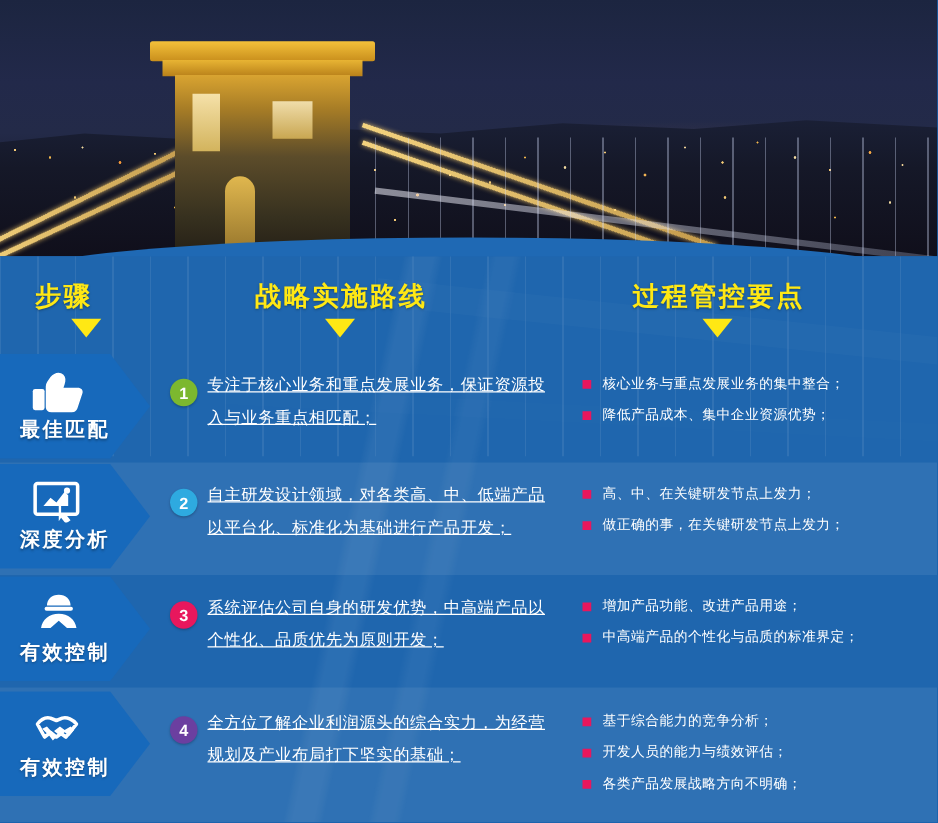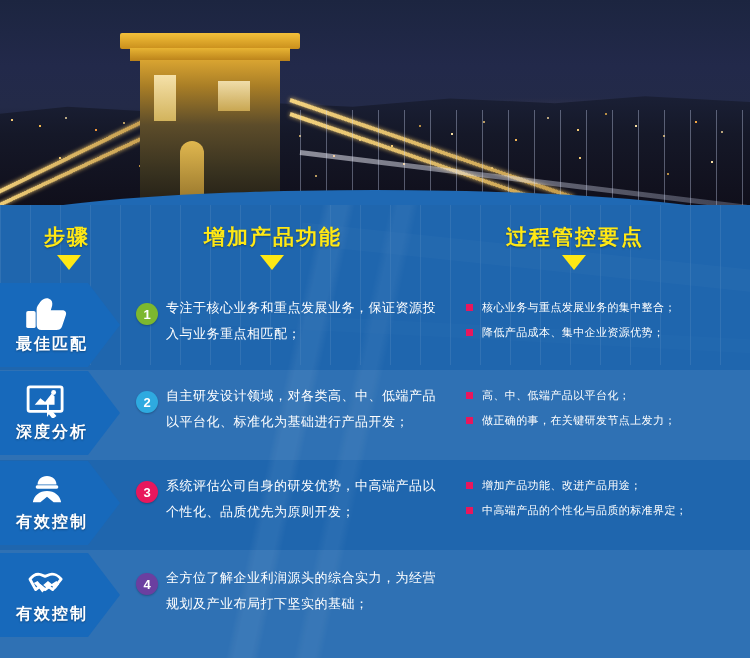--- a/index.html
+++ b/index.html
@@ -164,21 +164,21 @@
   .heads { position: absolute; left: 0; top: 0; width: 750px; height: 80px; }
   .head {
     position: absolute;
     color: #ffe814;
     font-size: 21px;
     font-weight: bold;
     letter-spacing: 2px;
     text-shadow: 0 1px 2px rgba(0,0,0,.35);
     white-space: nowrap;
   }
-  .head-step { left: 44px; top: 18px; }
+  .head-step { left: 28px; top: 18px; }
   .head-route { left: 204px; top: 18px; }
   .head-ctrl { left: 506px; top: 18px; }
   .tri {
     position: absolute;
     width: 0; height: 0;
     border-left: 12px solid transparent;
     border-right: 12px solid transparent;
     border-top: 15px solid #ffe814;
   }
   .tri-step { left: 57px; top: 50px; }
@@ -226,20 +226,21 @@
     display: flex; align-items: center; justify-content: center;
     box-shadow: 0 1px 2px rgba(0,0,0,.25);
   }
   .mid {
     position: absolute; left: 166px; top: 12px;
     width: 280px;
     color: #ffffff;
     font-size: 13px;
     line-height: 26px;
     letter-spacing: .5px;
+    text-decoration: underline;
   }
   .right {
     position: absolute; left: 466px; top: 12px;
     width: 280px;
   }
   .bullet-line {
     display: flex; align-items: flex-start;
     color: #ffffff;
     font-size: 11px;
     line-height: 25px;
@@ -284,21 +285,21 @@
       <div class="wm-deck2"></div>
     </div>
 
     <div class="band" style="top:165px;height:90px;"></div>
     <div class="band" style="top:345px;height:108px;"></div>
 
     <div class="heads">
       <div class="head head-step">步骤</div>
       <div class="tri tri-step"></div>
 
-      <div class="head head-route">增加产品功能</div>
+      <div class="head head-route">战略实施路线</div>
       <div class="tri tri-route"></div>
 
       <div class="head head-ctrl">过程管控要点</div>
       <div class="tri tri-ctrl"></div>
     </div>
 
     <div class="row" style="top:78px;">
       <div class="tab">
         <svg class="tab-icon" viewBox="0 0 48 36">
           <path fill="#ffffff" d="M17 6c3-4 8-5 11-2 2 2 2 5 1 8l-1 3h12c3 0 5 2 4 5l-4 12c-1 3-3 4-6 4H18c-3 0-5-2-5-5V14c0-3 2-5 4-8z"></path>
@@ -328,21 +329,21 @@
           <circle cx="31" cy="9" r="2.6" fill="#ffffff"></circle>
           <path fill="#ffffff" d="M24 20c1 0 2 1 2 2v8l3-2 5 6-4 3-4-5-2 3v-13c0-1 0-2 0-2z"></path>
         </svg>
         <div class="tab-label">深度分析</div>
       </div>
       <div class="num" style="background:#2eaae0;">2</div>
       <div class="mid">自主研发设计领域，对各类高、中、低端产品以平台化、标准化为基础进行产品开发；</div>
       <div class="right">
         <div class="bullet-line">
           <span class="dot"></span>
-          <span>高、中、低端产品以平台化；</span>
+          <span>高、中、在关键研发节点上发力；</span>
         </div>
         <div class="bullet-line">
           <span class="dot"></span>
           <span>做正确的事，在关键研发节点上发力；</span>
         </div>
       </div>
     </div>
 
     <div class="row" style="top:256px;">
       <div class="tab">
@@ -371,16 +372,30 @@
       <div class="tab">
         <svg class="tab-icon" viewBox="0 0 48 36">
           <path fill="none" stroke="#ffffff" stroke-width="3" stroke-linejoin="round" d="M6 14c3-4 7-6 11-5l5 2 5-2c4-1 9 1 12 5l-9 11-4-3-4 3-5-4-5 4z"></path>
           <path fill="#ffffff" d="M20 20l5 4 4-3 4 3 4-5-3-3-5 3-4-3-5 4z"></path>
           <path fill="#ffffff" d="M10 18l6 6 3 4 3-3-8-9z"></path>
         </svg>
         <div class="tab-label">有效控制</div>
       </div>
       <div class="num" style="background:#6b3fa0;">4</div>
       <div class="mid">全方位了解企业利润源头的综合实力，为经营规划及产业布局打下坚实的基础；</div>
+      <div class="right">
+        <div class="bullet-line">
+          <span class="dot"></span>
+          <span>基于综合能力的竞争分析；</span>
+        </div>
+        <div class="bullet-line">
+          <span class="dot"></span>
+          <span>开发人员的能力与绩效评估；</span>
+        </div>
+        <div class="bullet-line">
+          <span class="dot"></span>
+          <span>各类产品发展战略方向不明确；</span>
+        </div>
+      </div>
     </div>
 
   </div>
 </div>
 
 </body></html>

